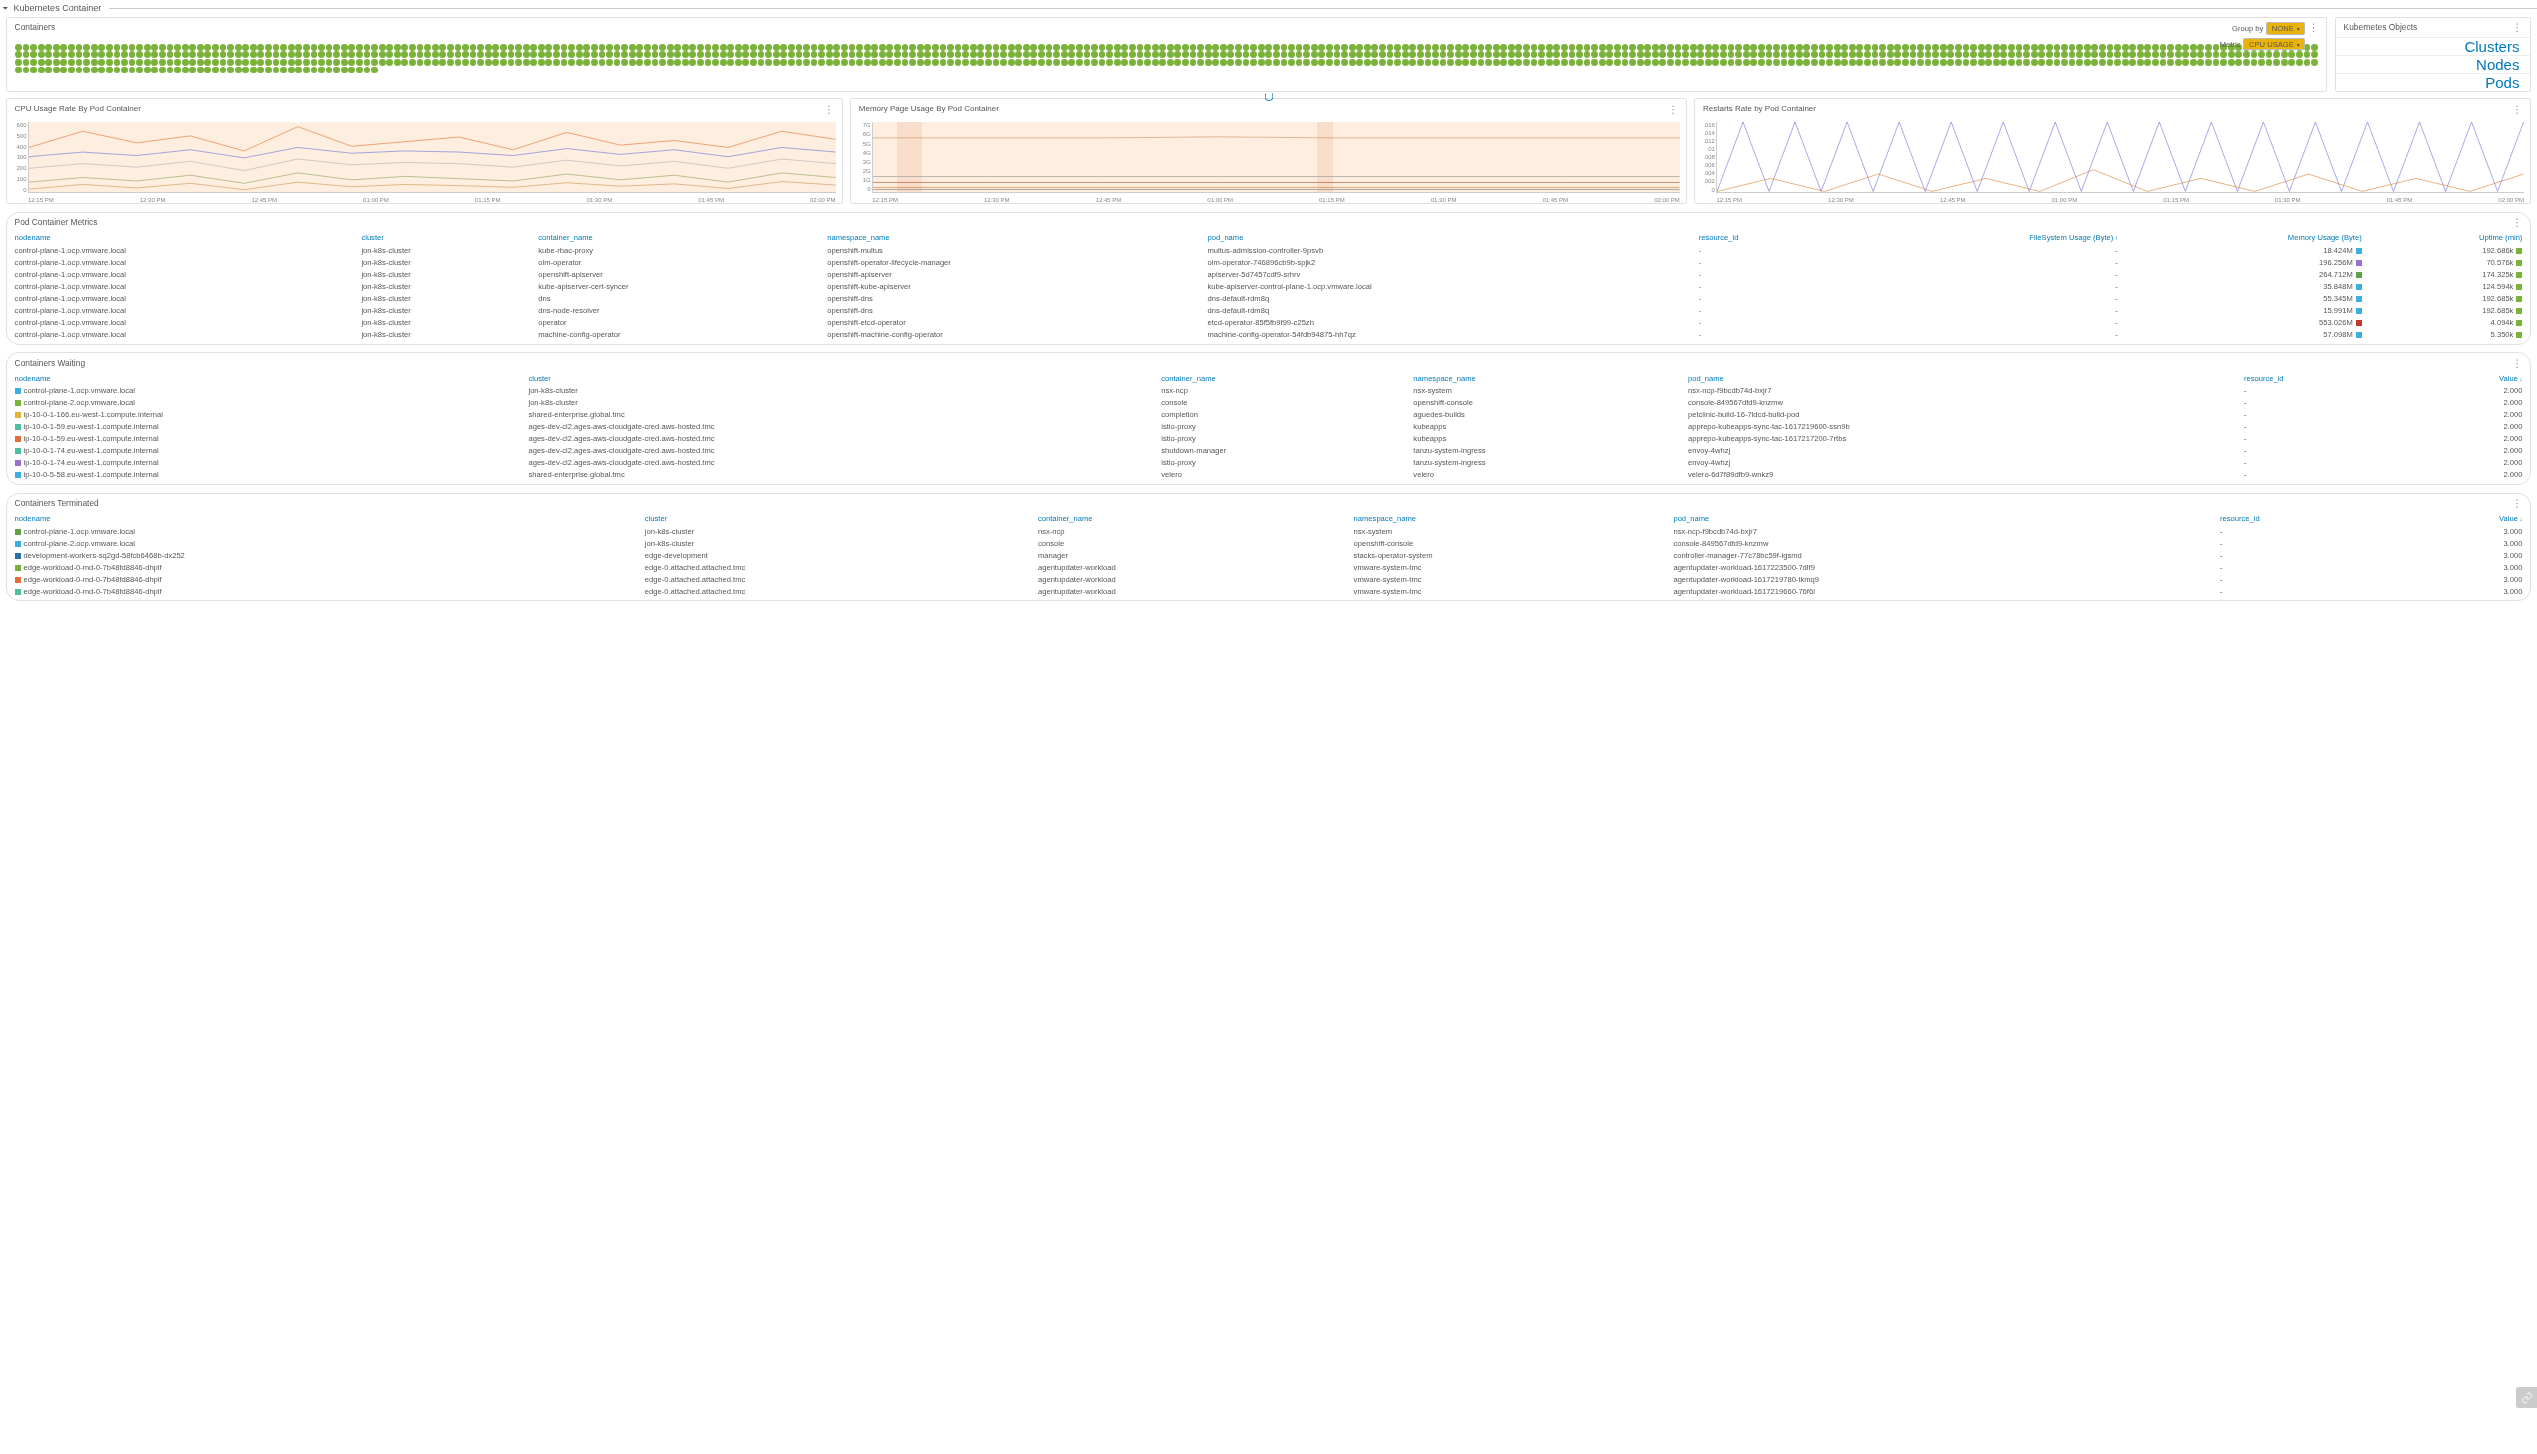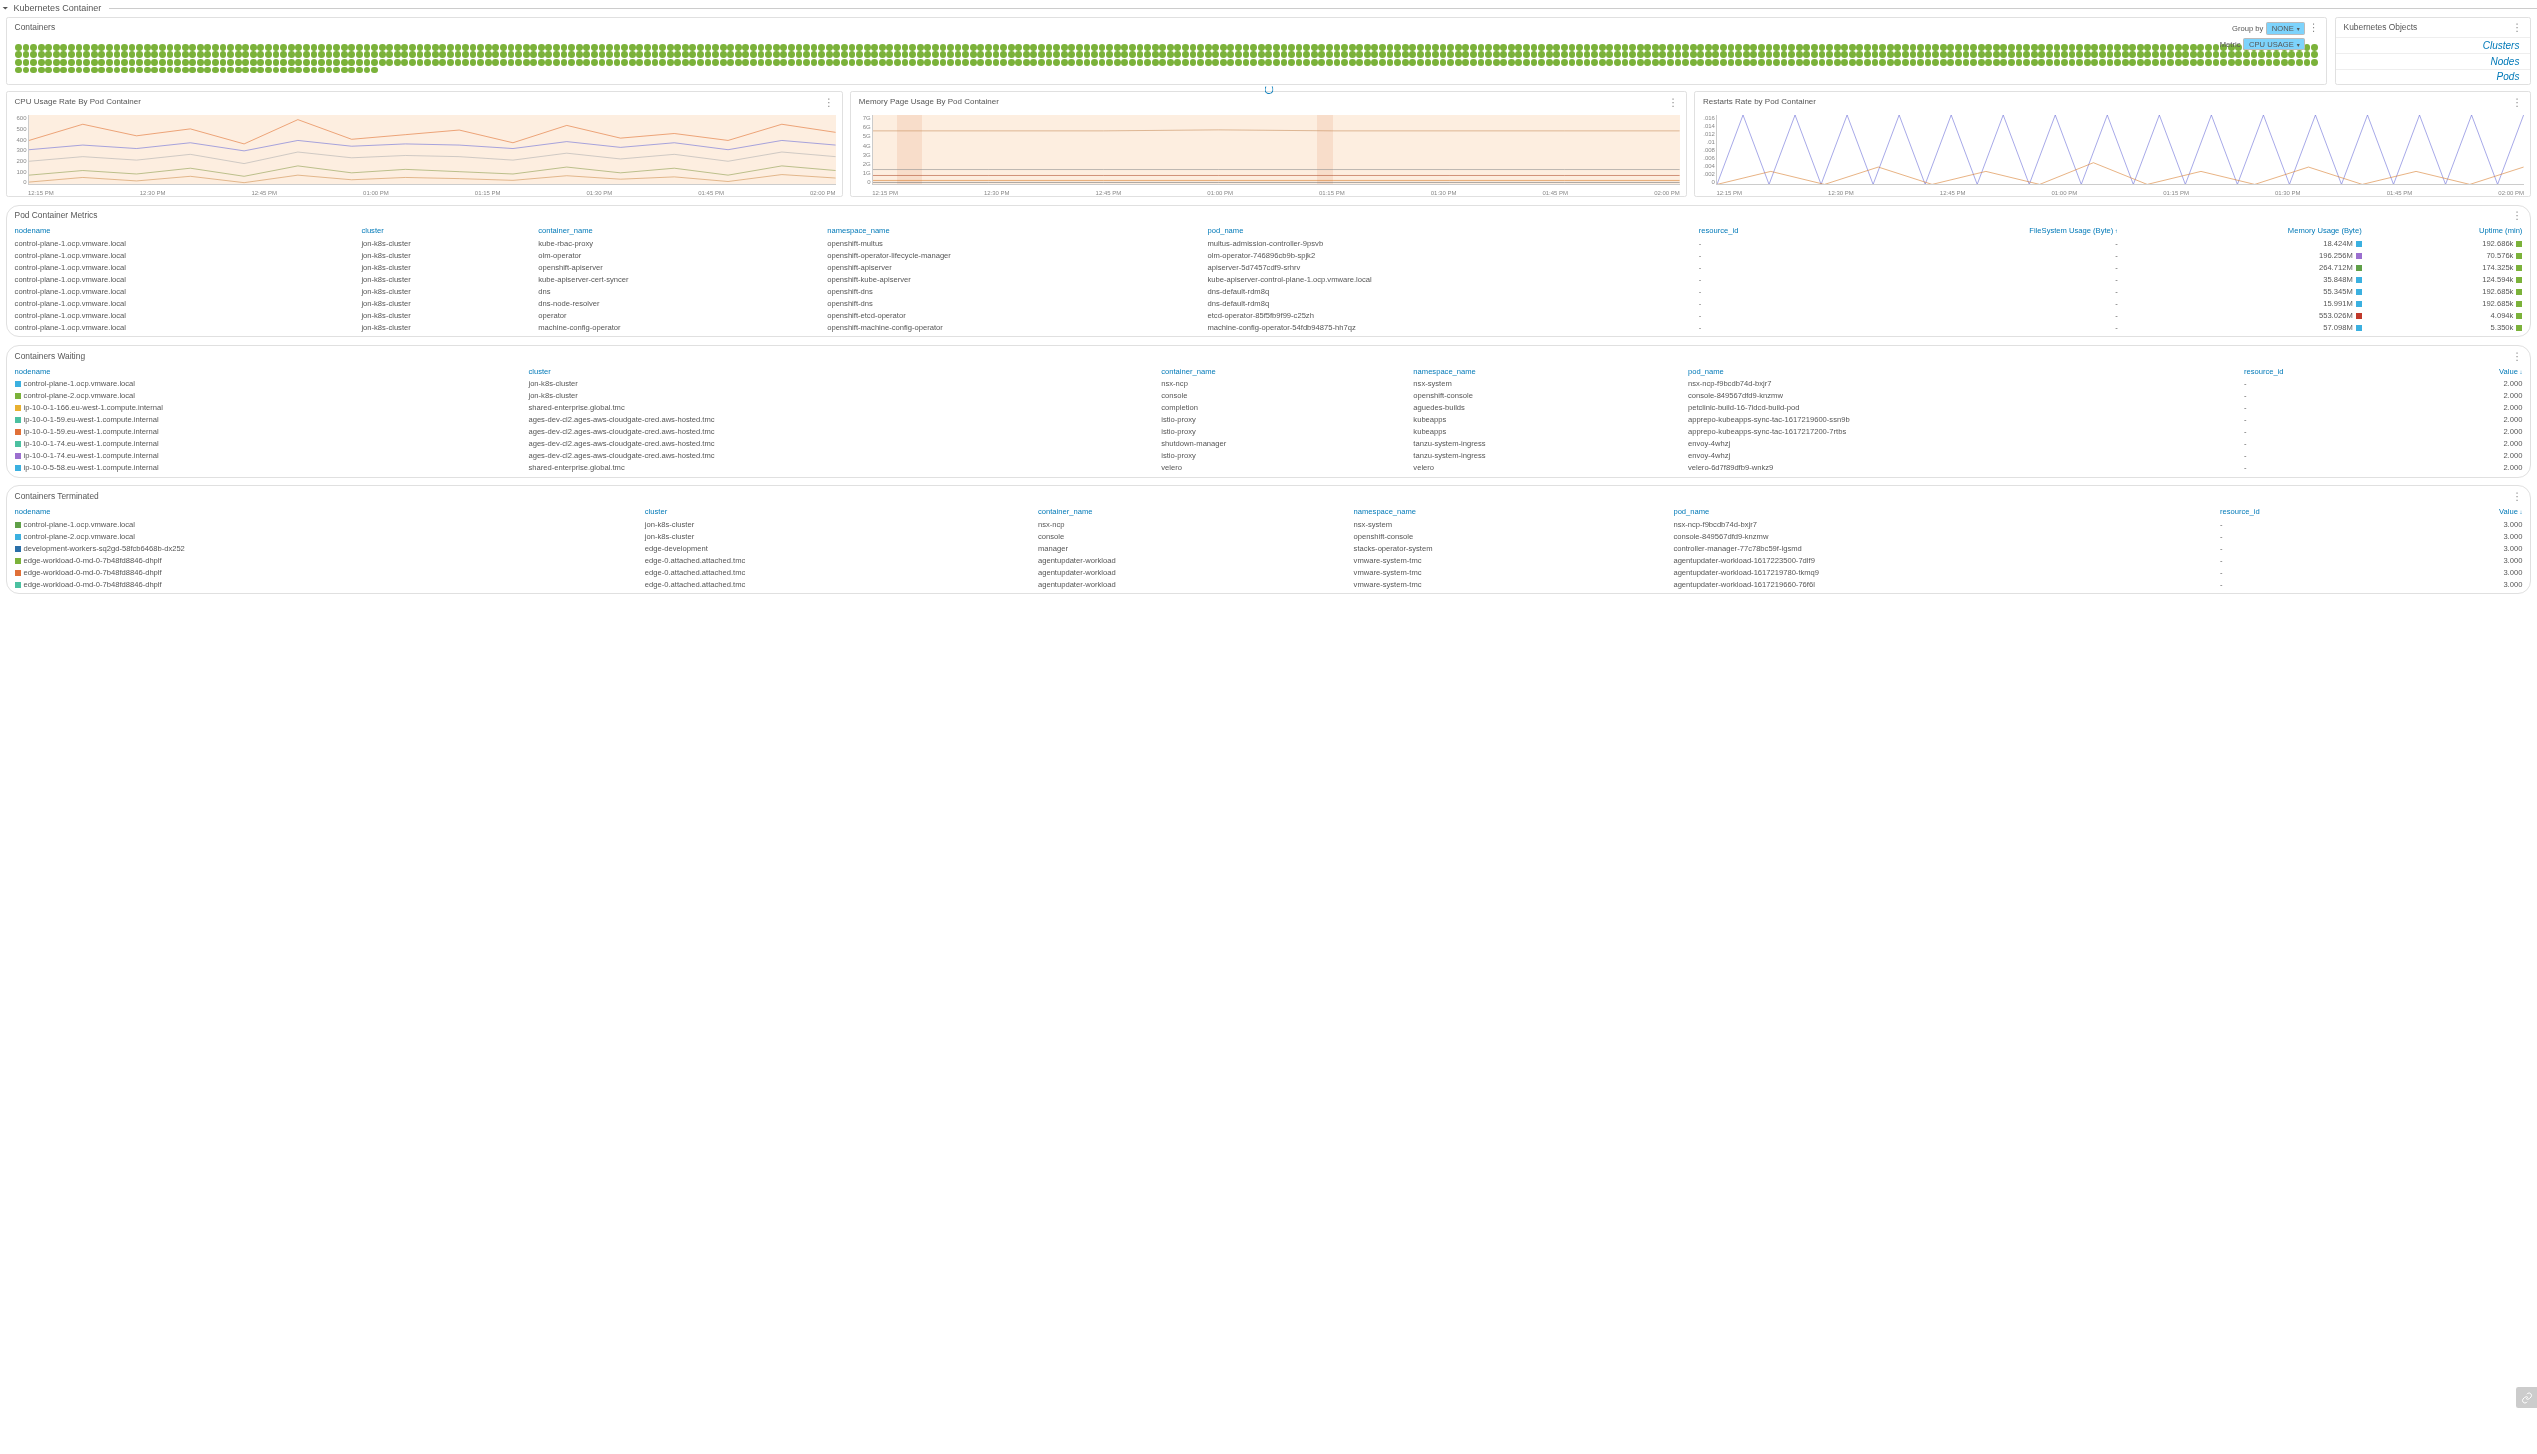--- a/index.html
+++ b/index.html
@@ -11,27 +11,27 @@
 .section-header .line { flex: 1; border-top: 0.8px solid #ccc; margin-left: 7.6px; }
 .chev svg { fill: #565656; }
 .panel-row { display: flex; gap: 7.6px; padding: 0 6px; }
 .panel { border: 0.8px solid #e0e0e0; border-radius: 2.3px; background: #fff; position: relative; }
 .panel-header { display: flex; justify-content: space-between; align-items: center; padding: 4.6px 7.6px; font-size: 8.4px; color: #565656; }
 .panel-title { font-weight: 400; }
 .menu-dots { cursor: pointer; font-size: 10.6px; color: #888; line-height: 1; }
 .containers-panel { flex: 1; padding-bottom: 7.6px; }
 .containers-controls { position: absolute; top: 4.6px; right: 21px; display: flex; flex-direction: column; gap: 3px; align-items: flex-end; font-size: 7.6px; color: #565656; }
 .controls-row { display: flex; align-items: center; gap: 3px; }
-.sel { border: 0.8px solid #bbb; border-radius: 1.5px; padding: 0.8px 4.6px; font-size: 7.6px; color: #565656; background: #7dd3fc; cursor: pointer; display: inline-flex; align-items: center; gap: 3px; }
+.sel { border: 0.8px solid #bbb; border-radius: 1.5px; padding: 0.8px 4.6px; font-size: 7.6px; color: #565656; background: #eab308; cursor: pointer; display: inline-flex; align-items: center; gap: 3px; }
 .sel .caret { font-size: 6px; }
 .heatgrid { padding: 6px 7.6px 3px 7.6px; line-height: 0; }
 .heatdot { display: inline-block; width: 6.8px; height: 6.8px; border-radius: 50%; background: #7BB23A; margin: 0.4px; }
 .kobj-panel { width: 196px; display: flex; flex-direction: column; }
 .kobj-links { flex: 1; display: flex; flex-direction: column; }
-.kobj-link { flex: 1; display: flex; align-items: center; justify-content: flex-end; padding: 0 10.6px; color: #0079B8; font-size: 10px; cursor: pointer; border-top: 0.8px solid #eee; font-style: italic; }
+.kobj-link { flex: 1; display: flex; align-items: center; justify-content: flex-end; padding: 0 10.6px; color: #0079B8; font-size: 15px; cursor: pointer; border-top: 0.8px solid #eee; }
 .chart-row { display: flex; gap: 7.6px; padding: 0 6px; }
 .chart-panel { flex: 1; border: 0.8px solid #e0e0e0; border-radius: 2.3px; }
 .chart-header { display: flex; justify-content: space-between; padding: 4.6px 7.6px; font-size: 8px; color: #565656; position: relative; text-align: right; }
 .chart-body { height: 84px; position: relative; padding: 3px 6px 0 21px; }
 .chart-plot { position: absolute; top: 3px; bottom: 10.6px; left: 21px; right: 6px; background: #FDEEE0; border-left: 0.8px solid #ccc; border-bottom: 0.8px solid #ccc; overflow: hidden; }
 .chart-plot-band { position: absolute; top: 0; bottom: 0; background: rgba(220,130,80,0.15); }
 .ylabels { position: absolute; left: 1.5px; top: 3px; bottom: 10.6px; width: 18px; display: flex; flex-direction: column; justify-content: space-between; text-align: right; font-size: 6px; color: #888; }
 .xlabels { position: absolute; bottom: 0; left: 21px; right: 6px; display: flex; justify-content: space-between; font-size: 6px; color: #888; }
 .spinner { position: absolute; top: -7.6px; left: 50%; transform: translateX(-50%); width: 9px; height: 9px; border: 1.5px solid #0079B8; border-top-color: transparent; border-radius: 50%; }
 .table-panel { margin: 7.6px 6px 0 6px; border: 0.8px solid #e0e0e0; border-radius: 13px; padding-bottom: 3px; }

